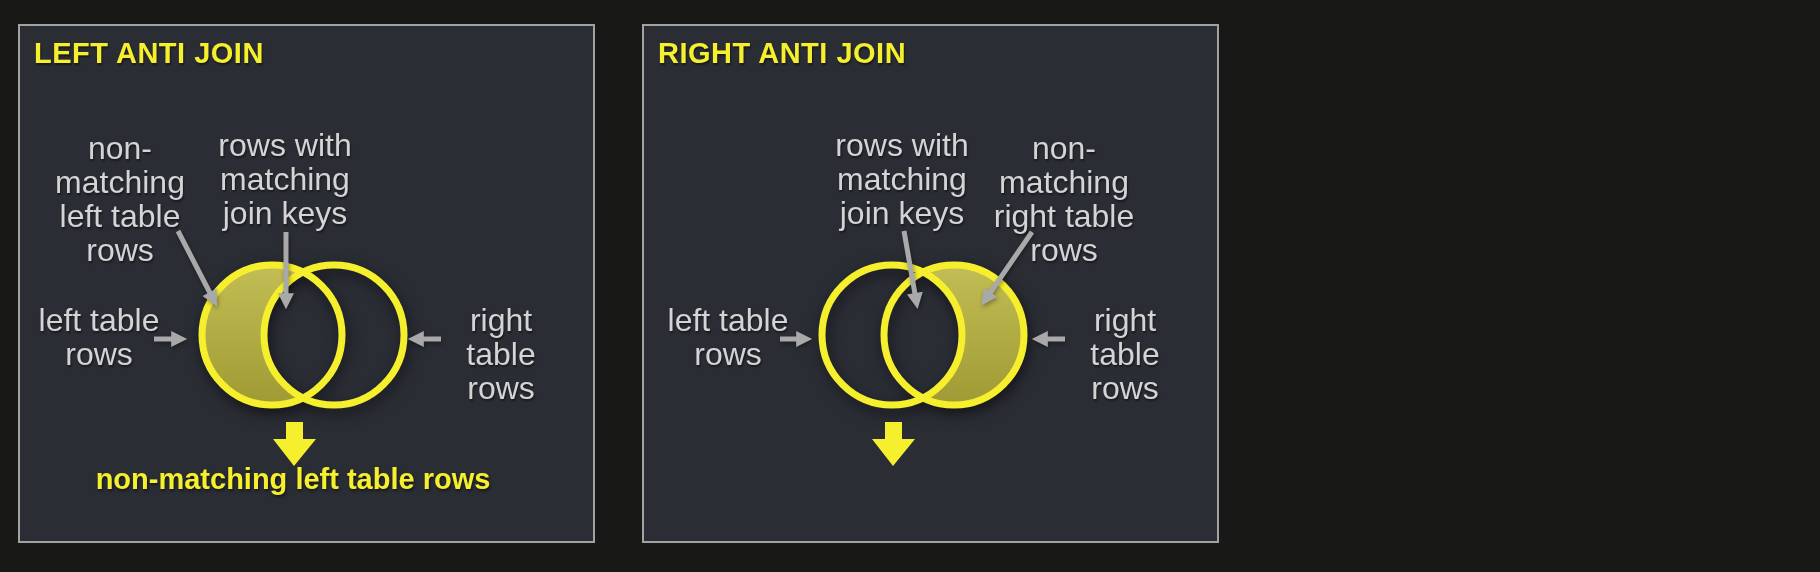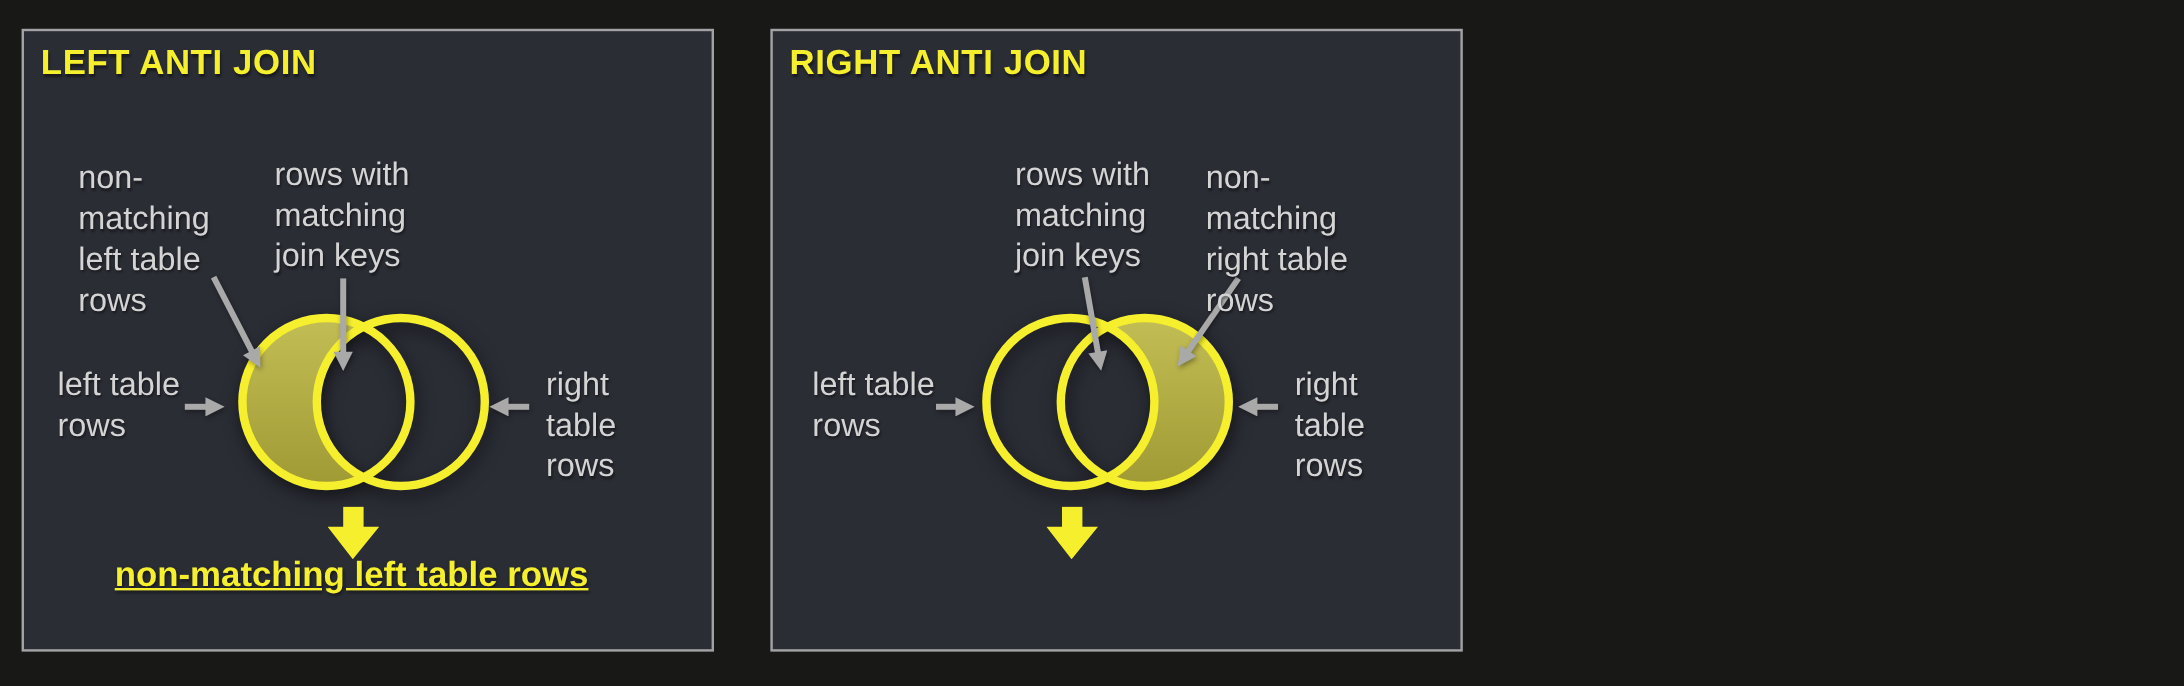--- a/index.html
+++ b/index.html
@@ -15,29 +15,28 @@
   .panel-left{left:18px;}
   .panel-right{left:632px;margin-left:10px;}
   .title{
     position:absolute;left:14px;top:11px;
     font-size:29px;font-weight:bold;color:#f5ef2d;letter-spacing:.5px;
     text-shadow:1px 2px 2px rgba(0,0,0,.45);
     white-space:nowrap;
   }
   .lbl{
     position:absolute;transform:translateX(-50%);
-    text-align:left;white-space:pre-line;
-    font-size:27px;line-height:34px;color:#d4d4d4;
+    text-align:center;white-space:pre-line;
+    font-size:32px;line-height:34px;color:#d4d4d4;
     text-shadow:1px 2px 2px rgba(0,0,0,.45);
   }
   .caption{
     position:absolute;top:437px;transform:translateX(-50%);
     font-size:29px;font-weight:bold;color:#f5ef2d;white-space:nowrap;
     text-shadow:1px 2px 3px rgba(0,0,0,.5);
-    text-decoration:underline;
   }
   .block-arrow{
     position:absolute;top:396px;width:43px;height:44px;background:#f5ef2d;
     clip-path:polygon(13px 0,30px 0,30px 17px,43px 17px,21px 44px,0 17px,13px 17px);
     filter:drop-shadow(1px 2px 2px rgba(0,0,0,.4));
   }
   svg.venn{position:absolute;left:0;top:0;}
   .circles{filter:drop-shadow(2px 5px 7px rgba(0,0,0,.55));}
   .arrows{filter:drop-shadow(1px 2px 2px rgba(0,0,0,.35));}
   .outline{fill:none;stroke:#f5ef2d;stroke-width:7;}

